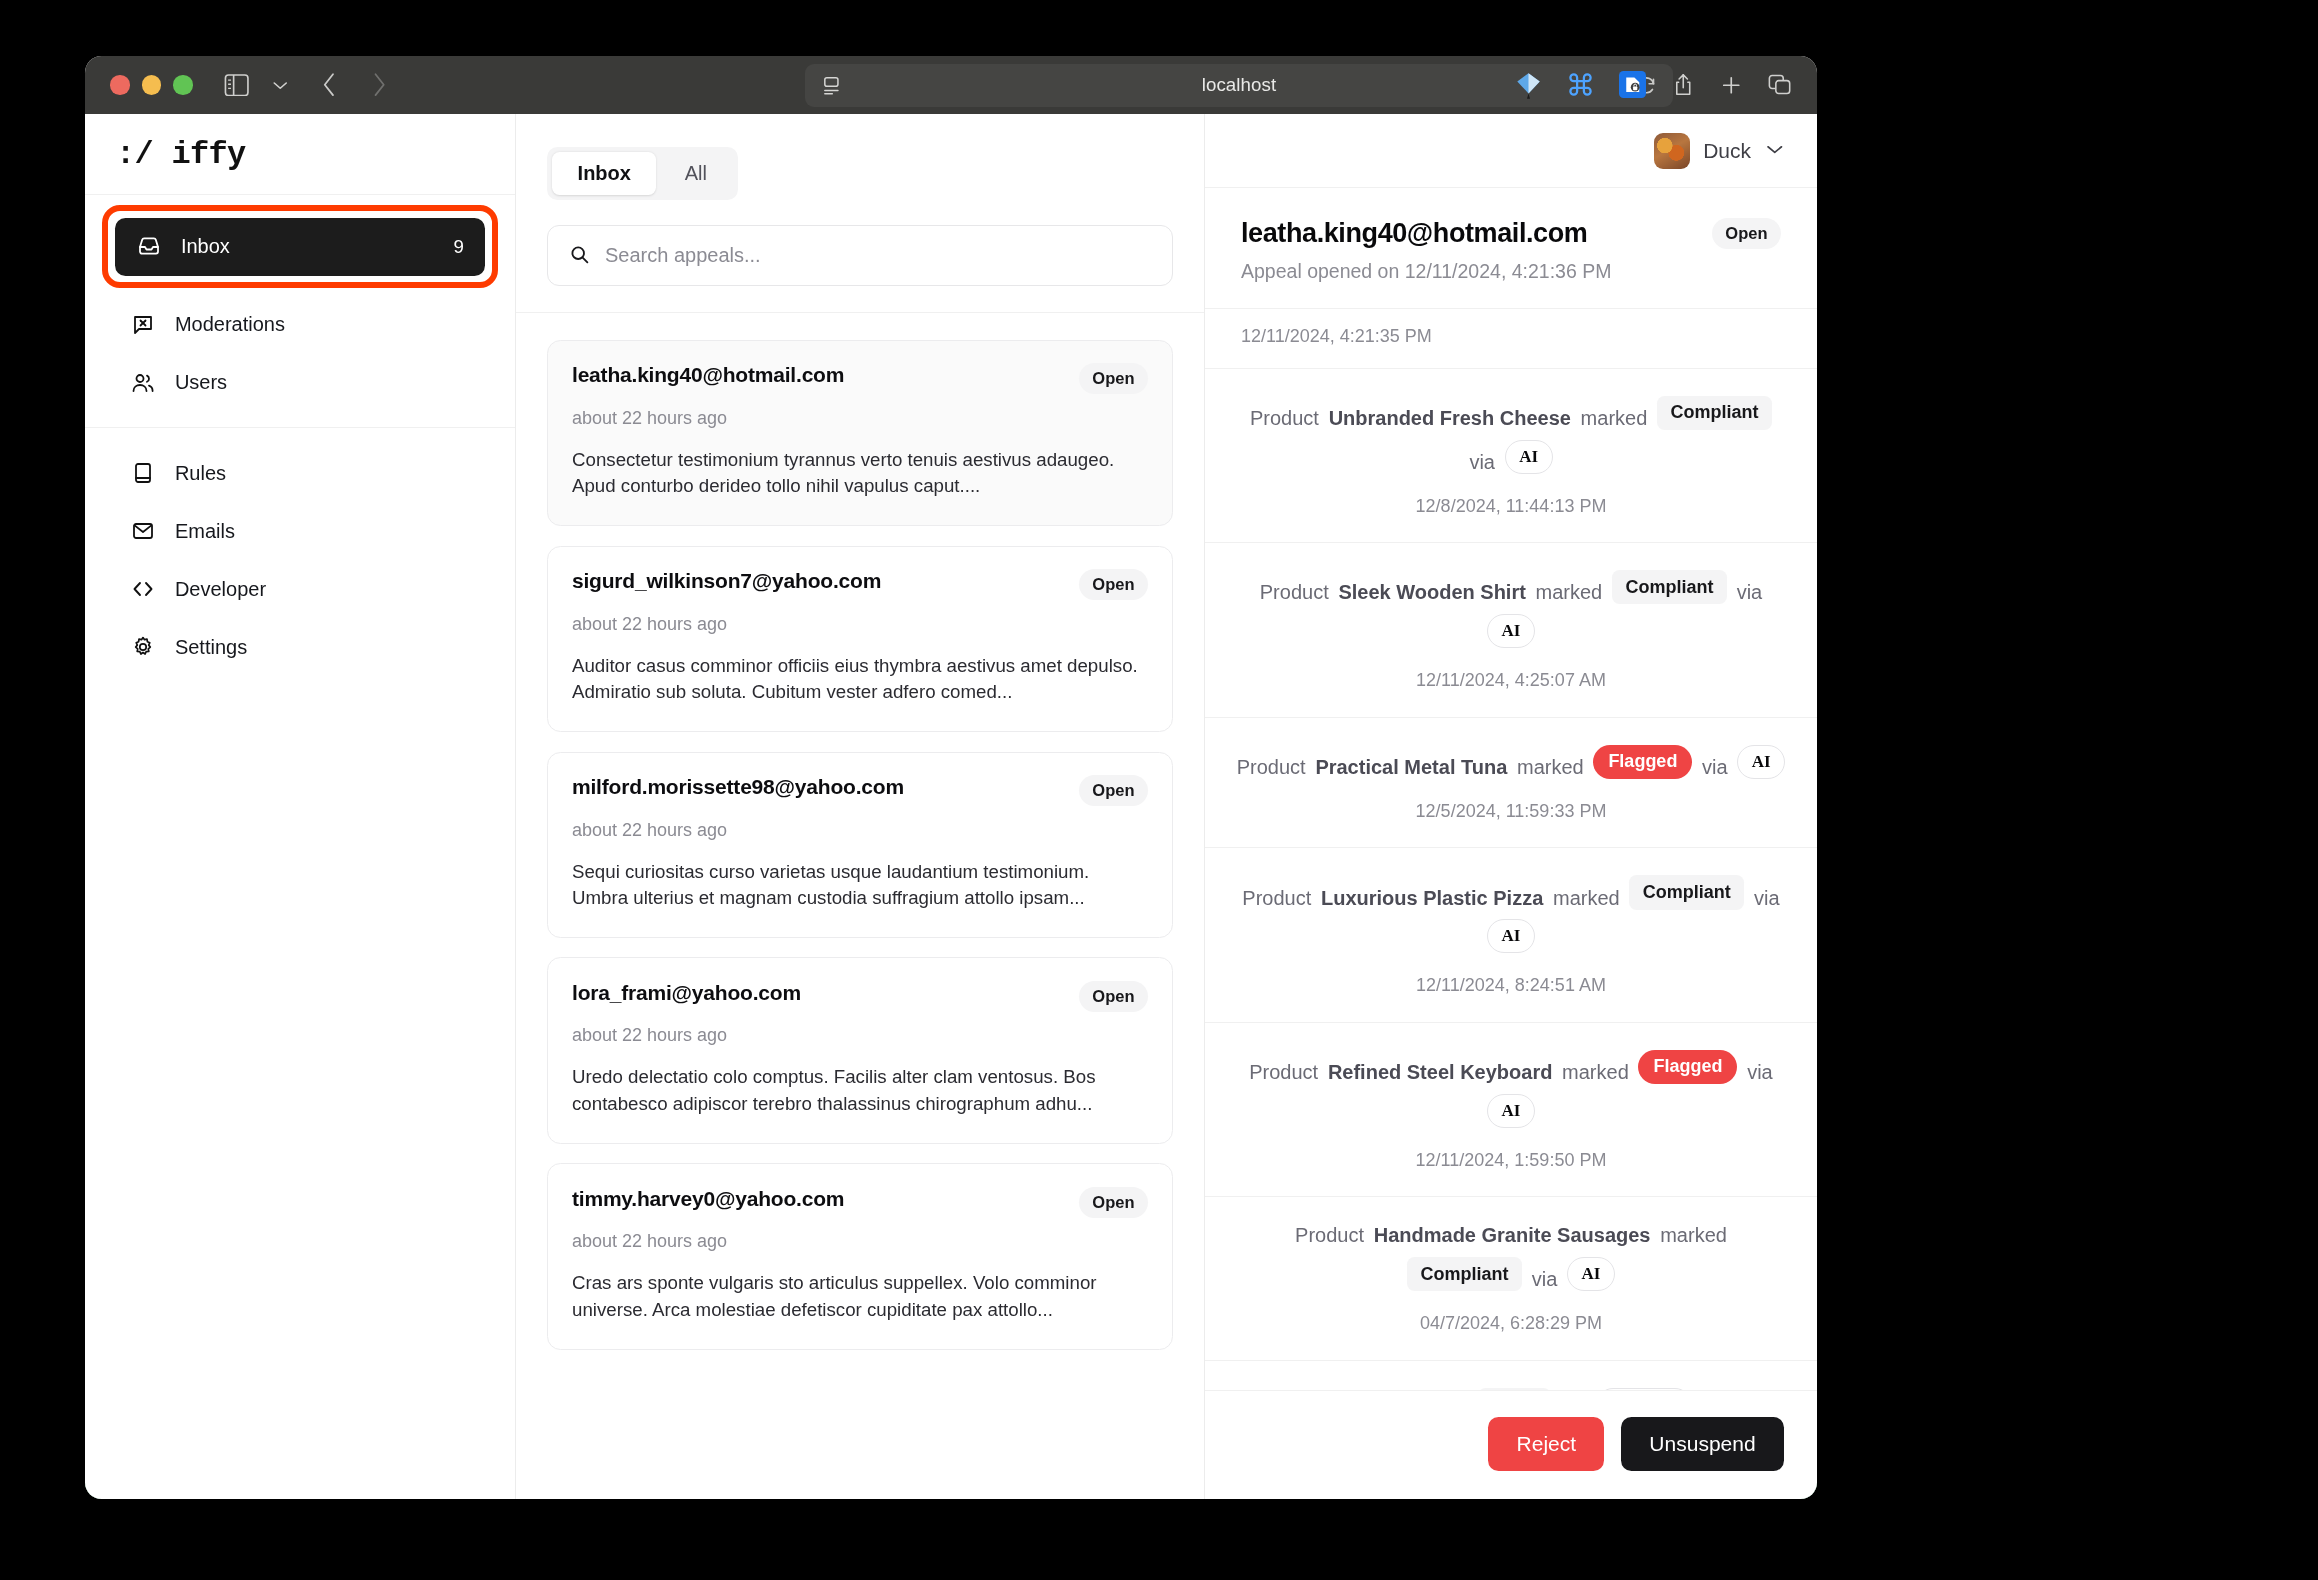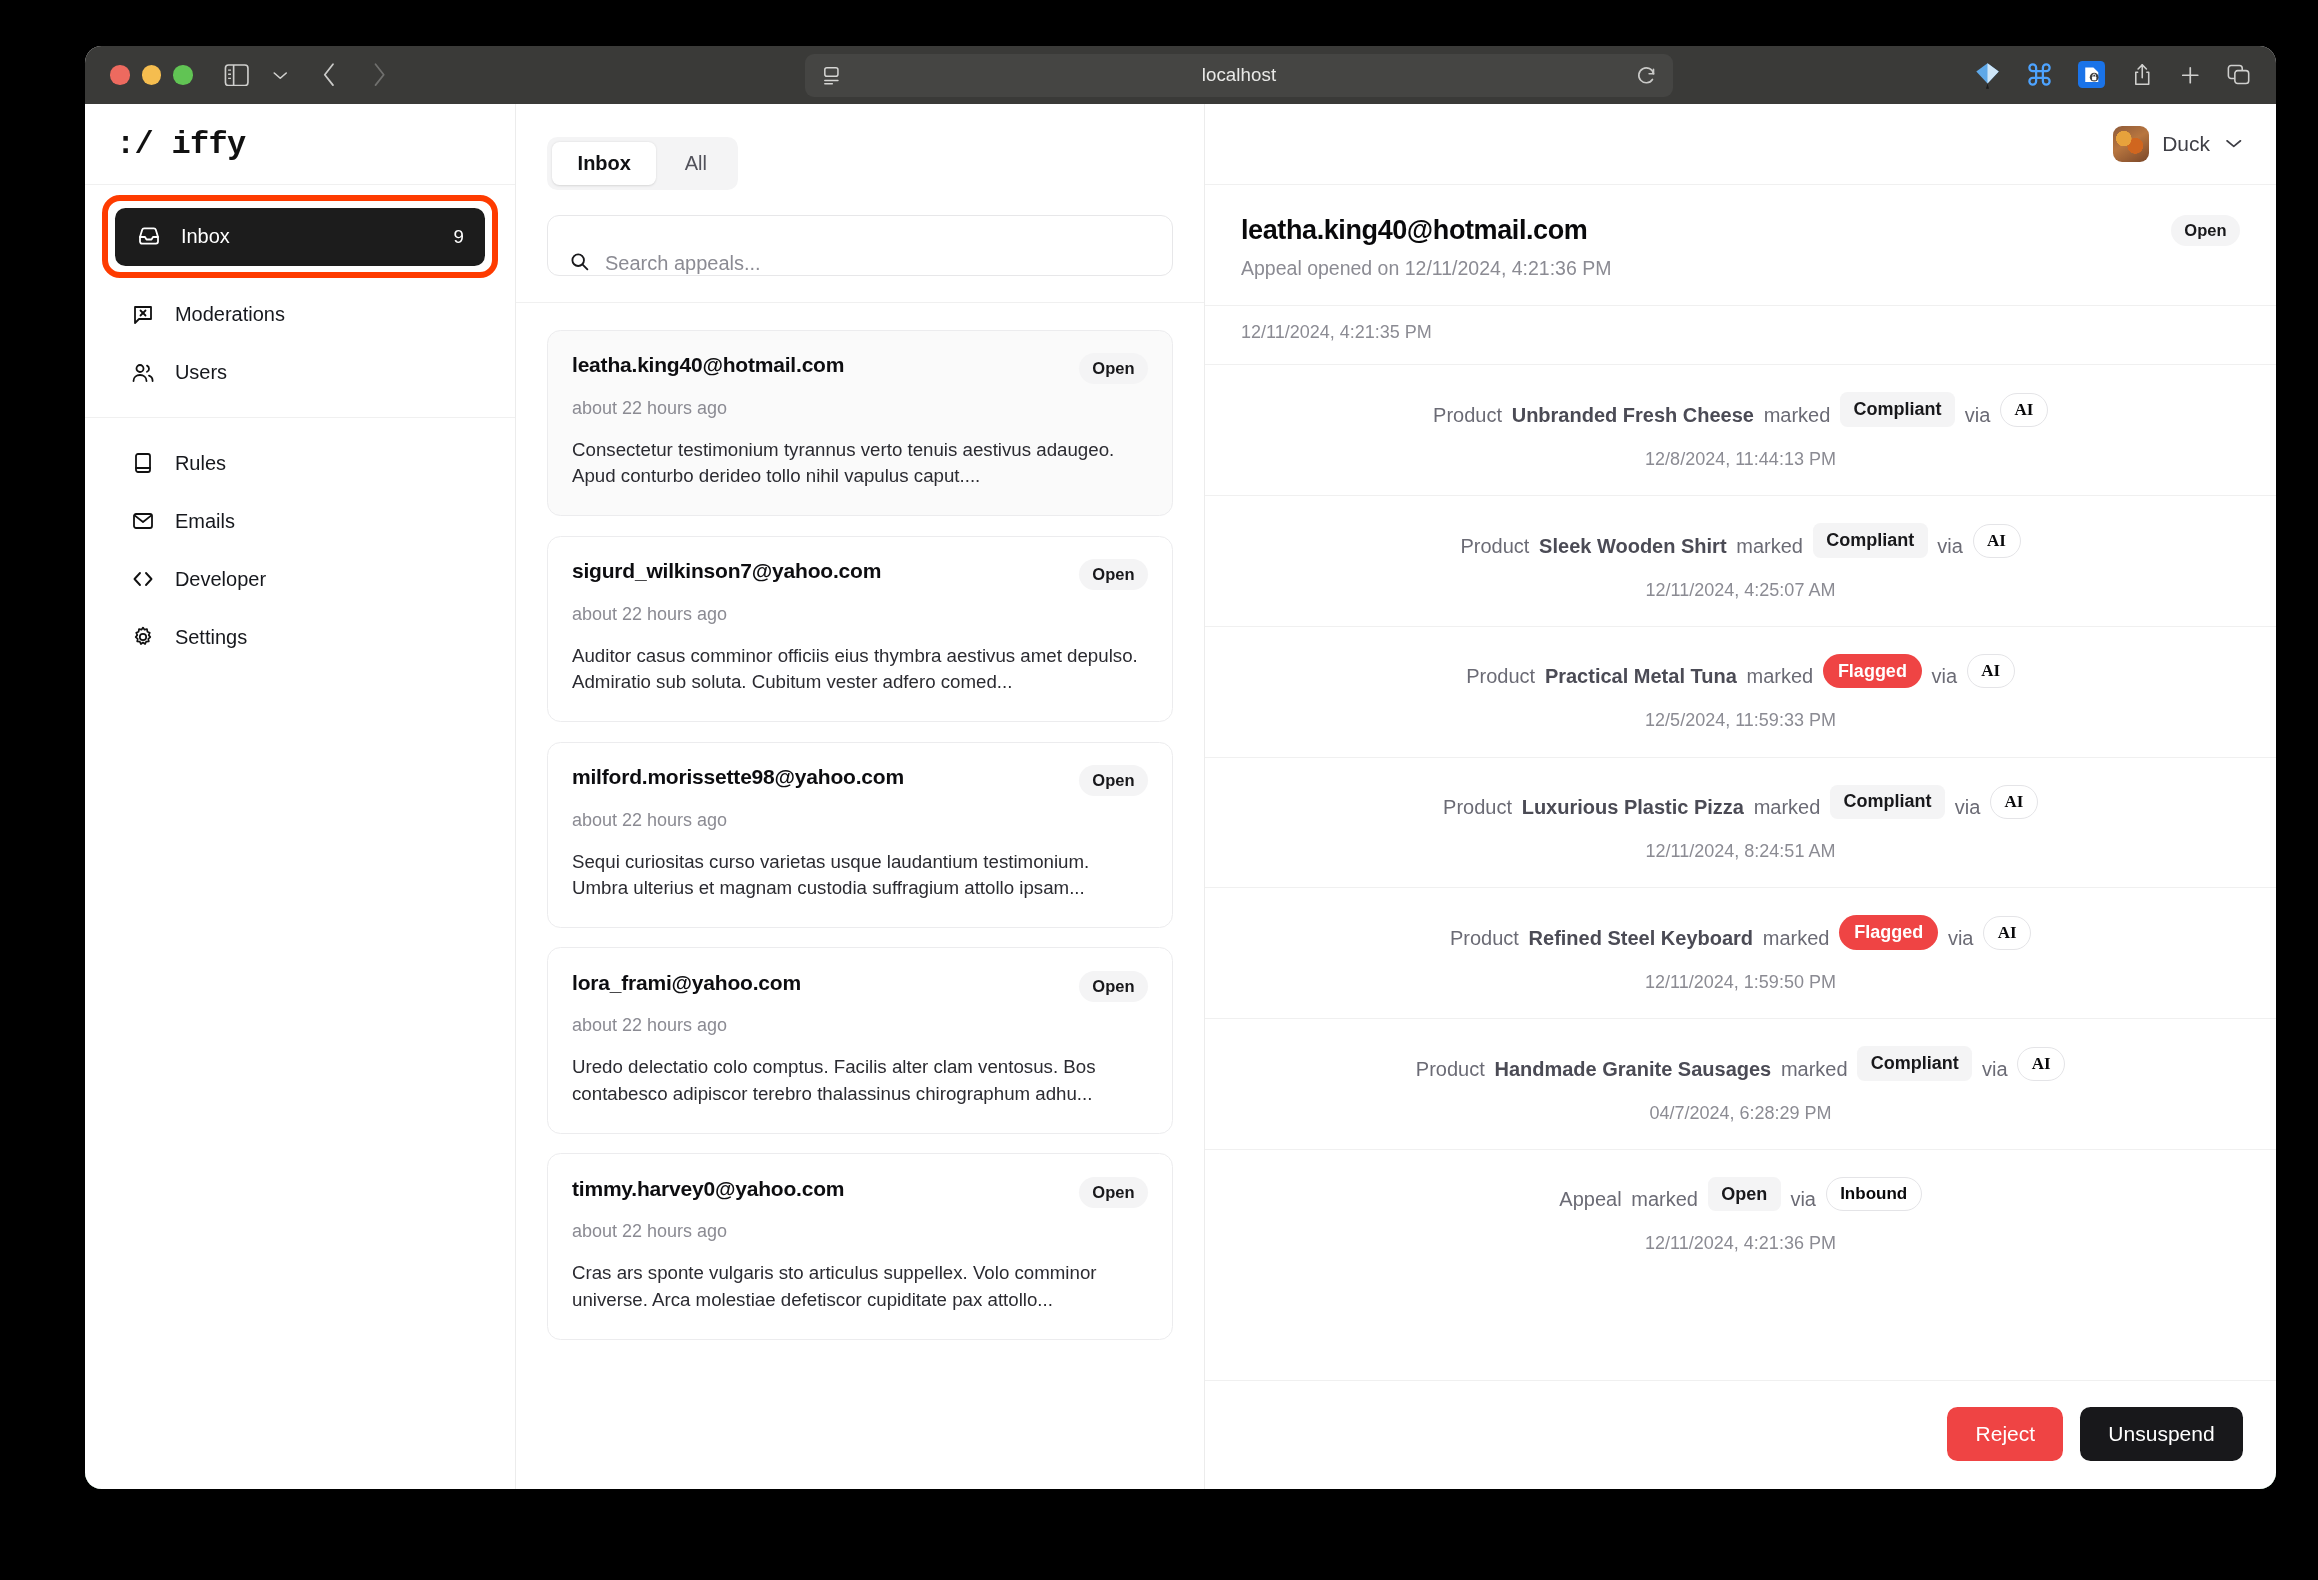--- a/index.html
+++ b/index.html
@@ -6,22 +6,22 @@
   html, body {
     width: 2319px; height: 1581px;
     background: #000;
     font-family: "Liberation Sans", sans-serif;
     overflow: hidden;
   }
 
   
   #browser-window {
     position: absolute;
-    left: 85px; top: 46px;
-    width: 2191px; height: 1443px;
+    left: 85px; top: 56px;
+    width: 1732px; height: 1443px;
     border-radius: 16.5px;
     overflow: hidden;
     background: #ffffff;
     box-shadow: 0 13.5px 45px rgba(0,0,0,.55);
   }
 
   
   #titlebar {
     position: relative;
     height: 58px;
@@ -179,21 +179,21 @@
     background: #ffffff;
     color: #101114;
     font-weight: 600;
     box-shadow: 0 0.7px 2.2px rgba(0,0,0,.12);
   }
   #search-wrap {
     margin-top: 25.4px;
     height: 61px;
     border: 1.5px solid #e7e7e9;
     border-radius: 12px;
-    display: flex; align-items: flex-end;
+    display: flex; align-items: center;
     padding: 0 21px;
     gap: 15px;
   }
   #search-input {
     border: none; outline: none;
     font-size: 20px;
     font-family: inherit;
     color: #18181b;
     width: 100%;
     background: transparent;

